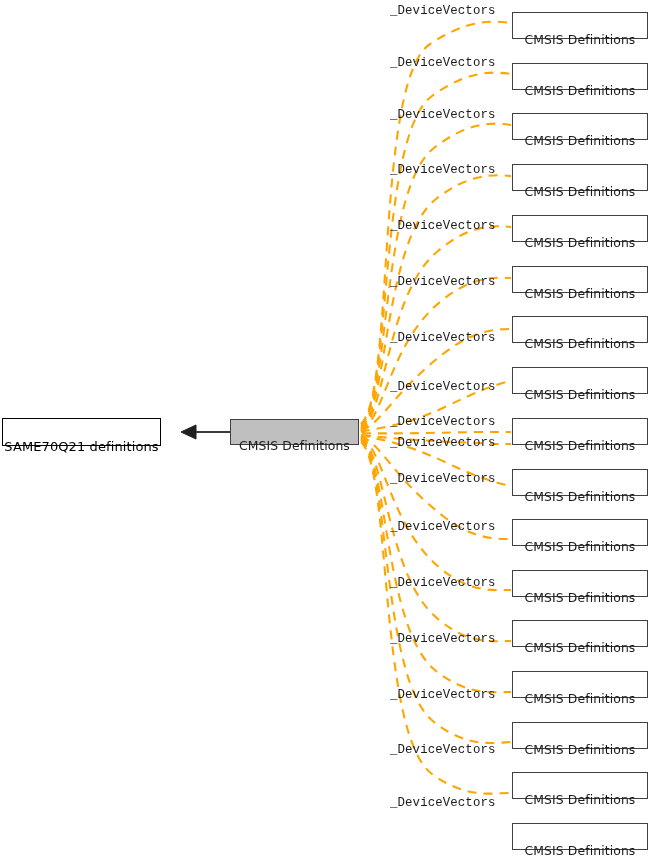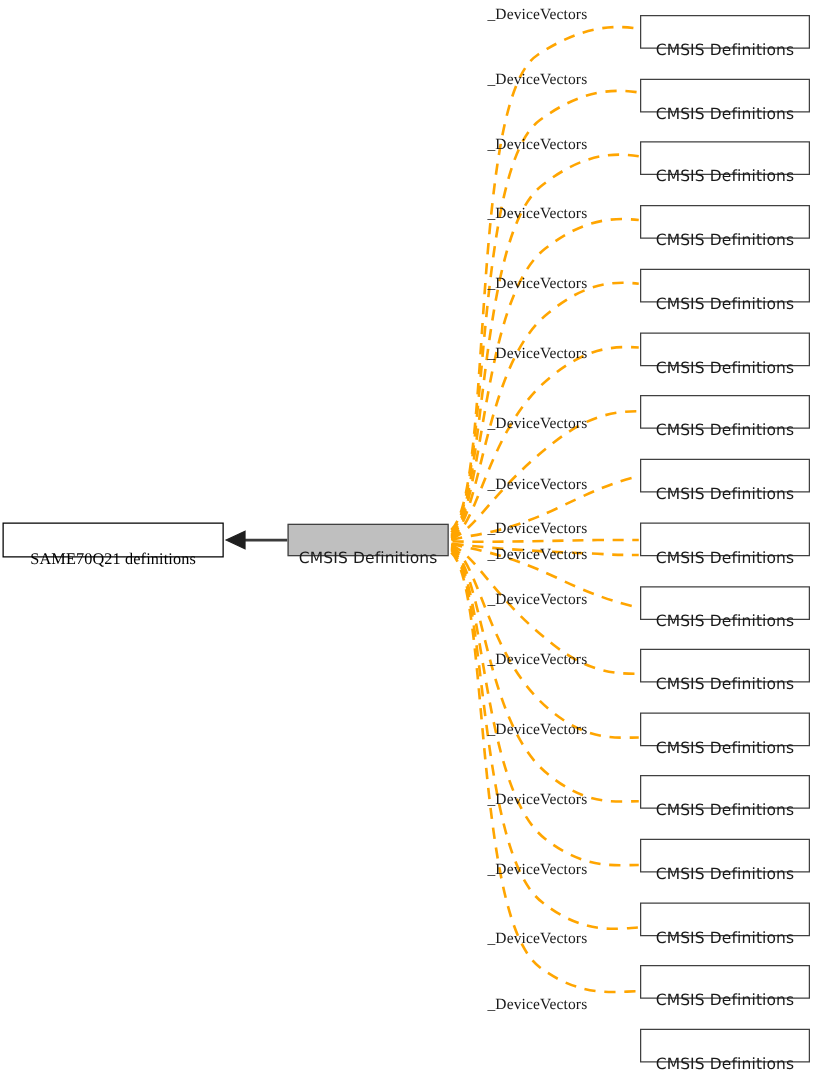--- a/index.html
+++ b/index.html
@@ -36,25 +36,24 @@
     font-size: 12.4px;
     line-height: 1;
     color: #1a1a1a;
     letter-spacing: 0.1px;
     margin-top: 29px;
   }
   
   .node-root {
     left: 2px;
     top: 418px;
-    width: 177px;
+    width: 159px;
     height: 28px;
     background: #ffffff;
     border: 1.6px solid #000000;
-    font-family: Liberation Serif, serif;
   }
   .node-root .node-label {
     font-size: 13px;
     color: #000000;
   }
   
   .node-center {
     left: 230px;
     top: 419px;
     width: 129px;
@@ -69,21 +68,21 @@
   .node-ref {
     left: 512px;
     width: 136px;
     height: 27px;
     background: #ffffff;
     border: 1.7px solid #404040;
   }
   
   .edge-text {
     position: absolute;
-    font-family: Liberation Serif, serif;
+    font-family: Liberation Mono, monospace;
     font-size: 12.4px;
     line-height: 1;
     color: #1a1a1a;
     white-space: nowrap;
     letter-spacing: 0.1px;
   }
 </style>
 </head>
 <body>
 

